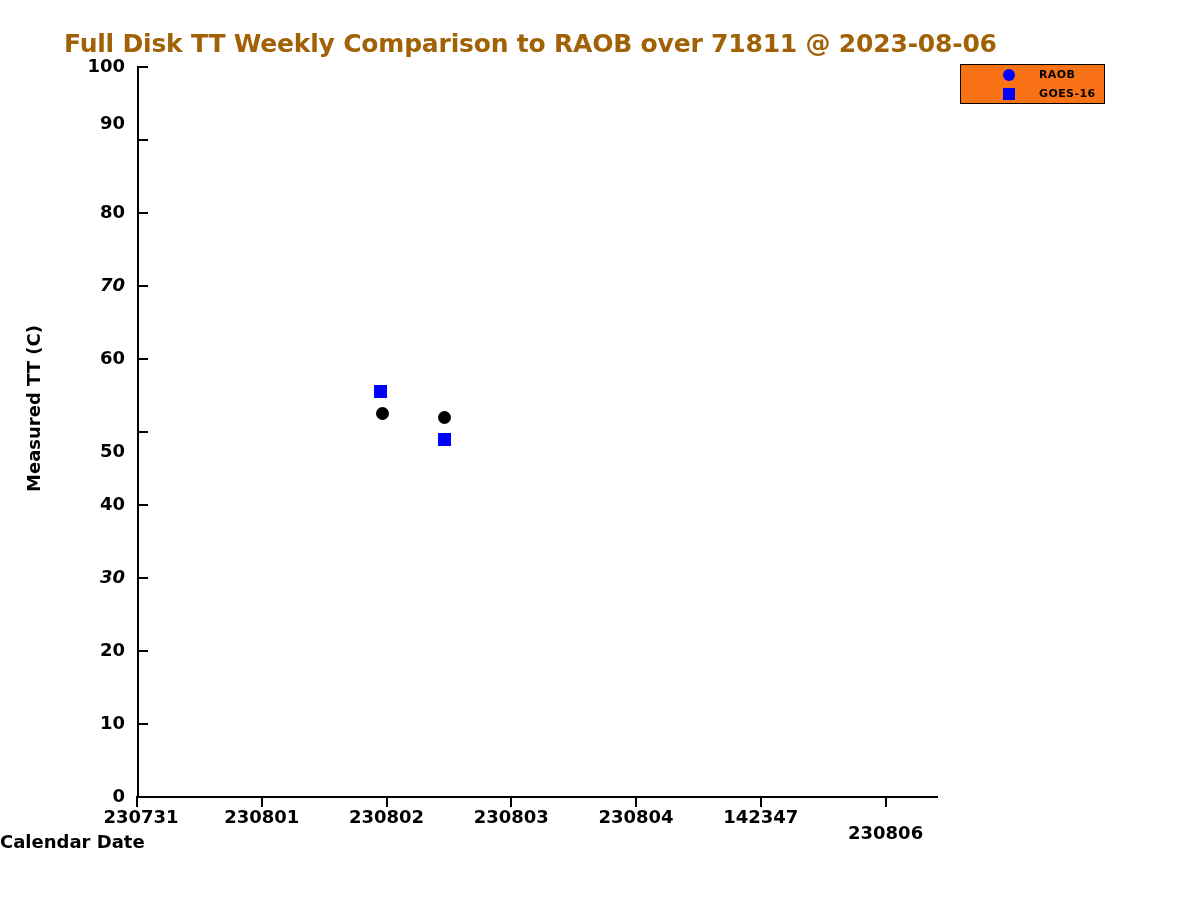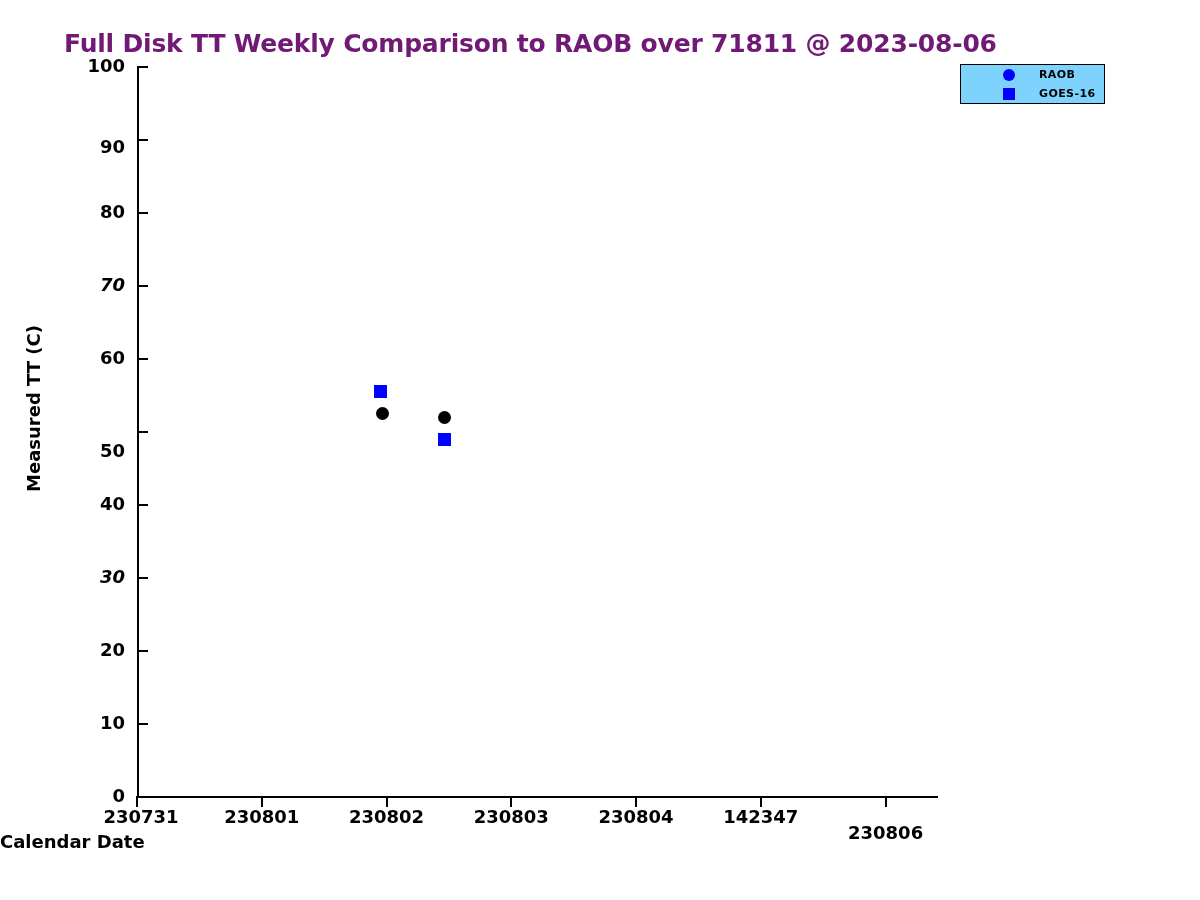--- a/index.html
+++ b/index.html
@@ -26,21 +26,21 @@
 
   
   #chart-title {
     position: absolute;
     left: 64px;
     top: 29px;
     font-size: 25px;
     font-weight: bold;
     letter-spacing: -0.2px;
     white-space: nowrap;
-    color: #701a75;
+    color: #a16207;
   }
 
   
   #plot-area {
     position: absolute;
     left: 137px;
     top: 67px;
     width: 801px;
     height: 730px;
   }
@@ -139,21 +139,21 @@
   }
 
   
   #legend {
     position: absolute;
     left: 960px;
     top: 64px;
     width: 145px;
     height: 40px;
     border: 1px solid #000000;
-    background: #7dd3fc;
+    background: #f97316;
     box-sizing: border-box;
   }
   .legend-row {
     position: absolute;
     left: 0;
     width: 100%;
     height: 19px;
   }
   .legend-marker-wrap {
     position: absolute;
@@ -204,21 +204,21 @@
       <div class="ytick-label" style="top: 493px; left: 15px;">40</div>
       <div class="ytick-mark" style="top: 431px;"></div>
       <div class="ytick-label" style="top: 440px; left: 15px;">50</div>
       <div class="ytick-mark" style="top: 358px;"></div>
       <div class="ytick-label" style="top: 347px; left: 15px;">60</div>
       <div class="ytick-mark" style="top: 285px;"></div>
       <div class="ytick-label" style="top: 274px; left: 15px; font-style: italic;">70</div>
       <div class="ytick-mark" style="top: 212px;"></div>
       <div class="ytick-label" style="top: 201px; left: 15px;">80</div>
       <div class="ytick-mark" style="top: 139px;"></div>
-      <div class="ytick-label" style="top: 136px; left: 15px;">90</div>
+      <div class="ytick-label" style="top: 112px; left: 15px;">90</div>
       <div class="ytick-mark" style="top: 66px;"></div>
       <div class="ytick-label" style="top: 55px; left: 15px;">100</div>
     </div>
   <div id="xtick-layer">
       <div class="xtick-mark" style="left: 136px;"></div>
       <div class="xtick-label" style="left: 141px;">230731</div>
       <div class="xtick-mark" style="left: 260.766px;"></div>
       <div class="xtick-label" style="left: 261.766px;">230801</div>
       <div class="xtick-mark" style="left: 385.533px;"></div>
       <div class="xtick-label" style="left: 386.533px;">230802</div>

